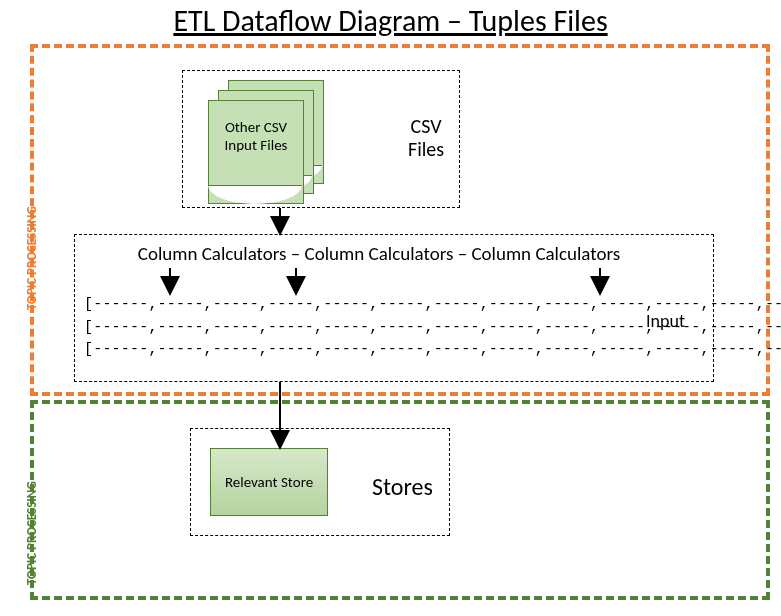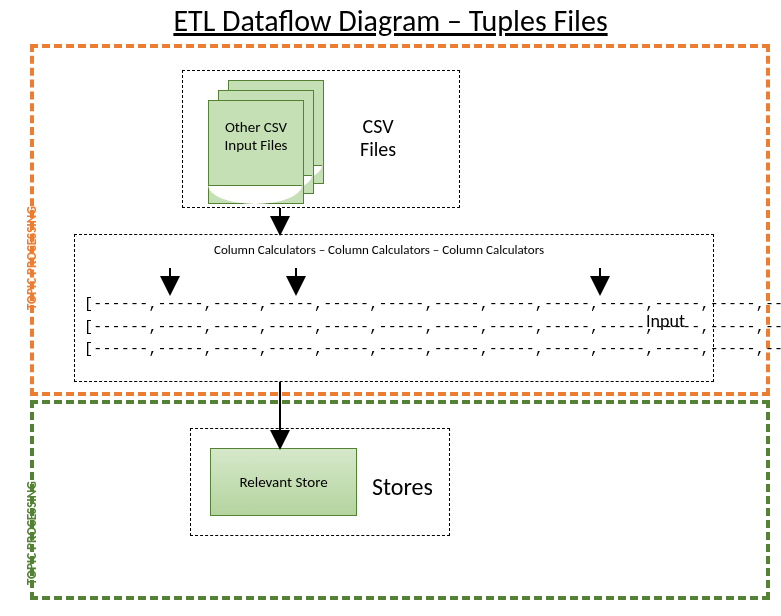--- a/index.html
+++ b/index.html
@@ -104,21 +104,21 @@
     top: 234px;
     width: 640px;
     height: 148px;
     border: 1px dashed #000;
   }
   .calcs {
     position: absolute;
     left: 84px;
     top: 242px;
     width: 590px;
-    font-size: 13px;
+    font-size: 19px;
     text-align: center;
     white-space: nowrap;
   }
   .tuples-label {
     position: absolute;
     left: 646px;
     top: 310px;
     font-size: 18px;
   }
   .tuples-lines {
@@ -144,21 +144,21 @@
   .stores-label {
     position: absolute;
     left: 372px;
     top: 472px;
     font-size: 24px;
   }
   .store-rect {
     position: absolute;
     left: 210px;
     top: 448px;
-    width: 147px;
+    width: 118px;
     height: 68px;
     background: linear-gradient(#D5E8CA, #B4D49E);
     border: 1px solid #548235;
     display: flex;
     align-items: center;
     justify-content: center;
     font-size: 15px;
   }
 
   svg.arrows {
@@ -175,21 +175,21 @@
 
 <div class="title">ETL Dataflow Diagram – Tuples Files</div>
 
 <div class="orange-region"></div>
 <div class="green-region"></div>
 
 <div class="vlabel orange">TOPIC PROCESSING</div>
 <div class="vlabel green">TOPIC PROCESSING</div>
 
 <div class="csv-box"></div>
-<div class="csv-label" style="white-space:pre;">CSV
+<div class="csv-label" style="white-space:pre;margin-left:48px;">CSV
 Files</div>
 <div class="doc doc1"></div>
 <div class="doc doc2"></div>
 <div class="doc doc3"></div>
 <div class="doc-text">Other CSV Input Files</div>
 
 <div class="tuples-box"></div>
 <div class="calcs">Column Calculators – Column Calculators – Column Calculators</div>
 <div class="tuples-label">Input</div>
 <div class="tuples-lines">

